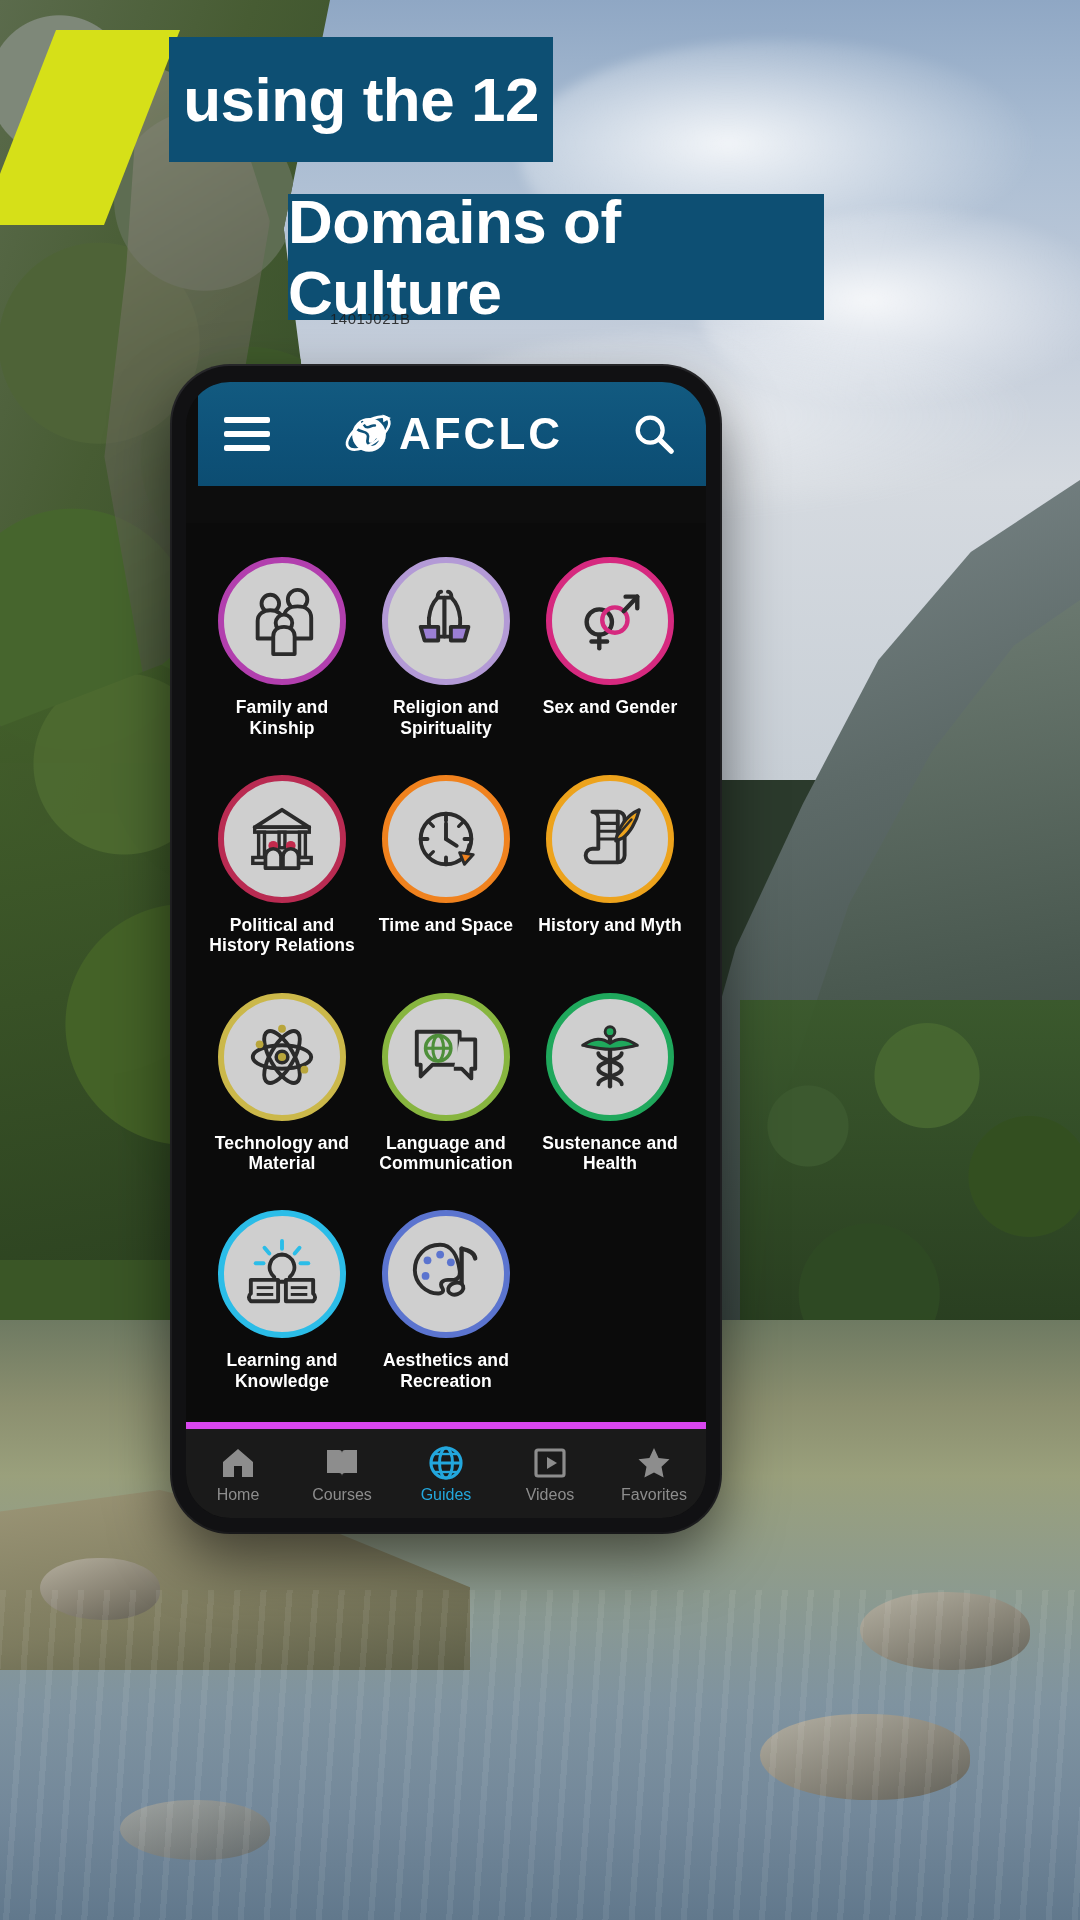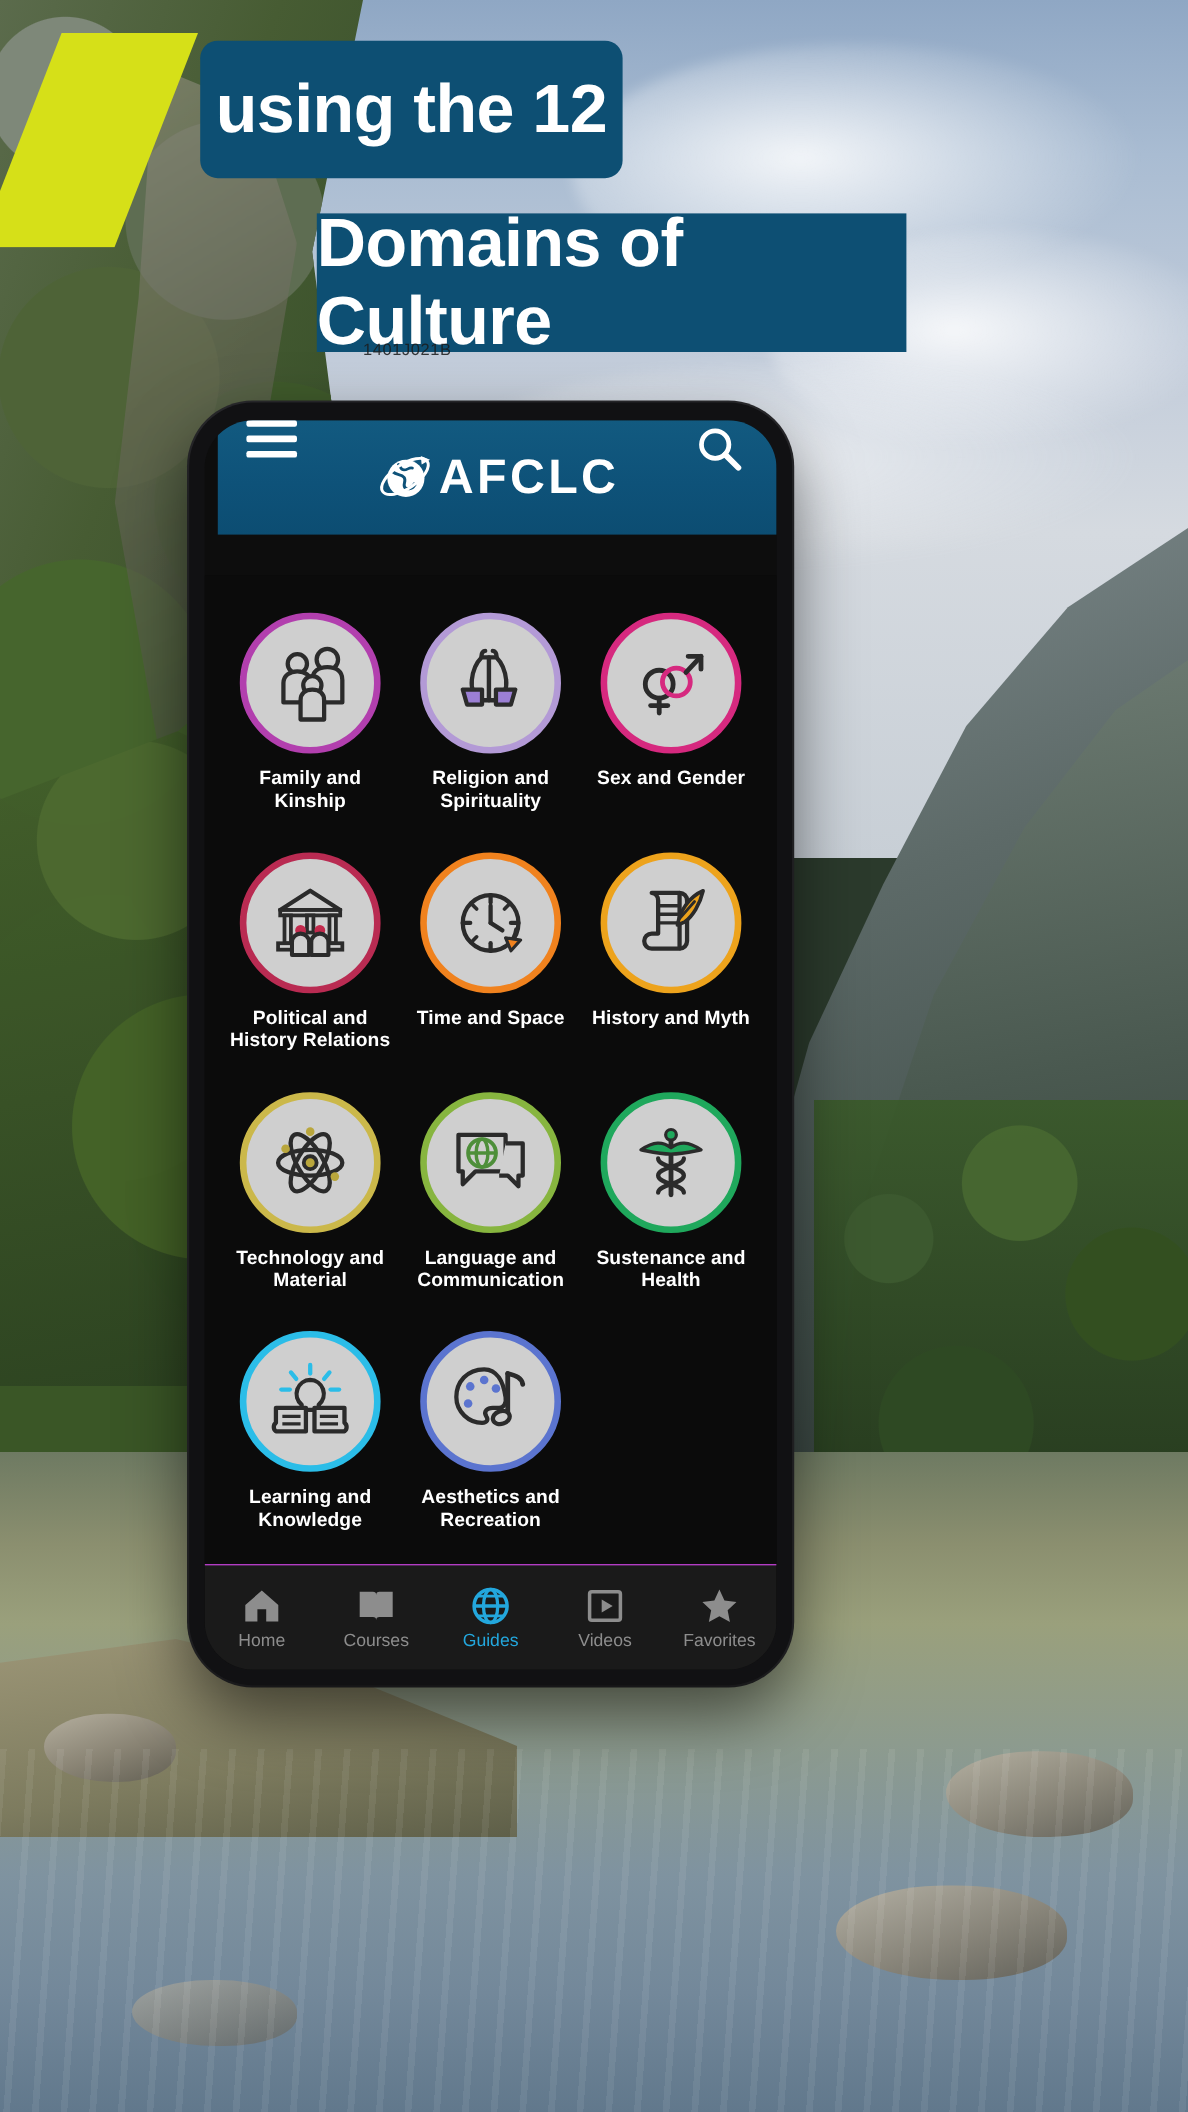--- a/index.html
+++ b/index.html
@@ -109,22 +109,22 @@
     clip-path:polygon(38% 0, 100% 0, 62% 100%, 0 100%);
   }
   .banner {
     position:absolute;
     background:#0d4f73;
     display:flex; align-items:center; justify-content:center;
     color:#ffffff;
     letter-spacing:-0.5px;
   }
   .banner-1 {
-    left:182px; top:37px; width:384px; height:125px;
-    font-size:62px; font-weight:700;border-radius:16px;
+    left:169px; top:37px; width:384px; height:125px;
+    font-size:62px; font-weight:700;
   }
   .banner-2 {
     left:288px; top:194px; width:536px; height:126px;
     font-size:62px; font-weight:700;
   }
   .watermark {
     position:absolute; left:330px; top:310px;
     font-size:15px; color:#1b1b1b; opacity:.85; letter-spacing:.5px;
     font-family:"Liberation Sans", sans-serif;
   }
@@ -144,21 +144,21 @@
     border-radius:44px;
     overflow:hidden;
     display:flex; flex-direction:column;
     position:relative;
   }
 
   
   .appbar {
     height:104px; flex:0 0 104px;
     background:linear-gradient(180deg,#125a80 0%, #0e5279 55%, #0c4d72 100%);
-    display:flex; align-items:flex-start;
+    display:flex; align-items:center;
     padding:0 26px;
     position:relative;
     margin-left:12px;
   }
   .hamburger { width:46px; height:34px; display:flex; flex-direction:column; justify-content:space-between; cursor:pointer; }
   .hamburger span { display:block; height:6px; background:#ffffff; border-radius:2px; }
 
   .brand {
     position:absolute; left:0; right:0; top:0; bottom:0;
     display:flex; align-items:center; justify-content:center;
@@ -202,21 +202,21 @@
     color:#ffffff; font-size:17.5px; font-weight:700;
     text-align:center; line-height:1.18; max-width:160px;
     letter-spacing:.1px;
   }
 
   
   .bottomnav {
     flex:0 0 96px; height:96px;
     background:#1a1a1a;
     display:flex; align-items:center;
-    border-top:1px solid #d946ef;
+    border-top:7px solid #d946ef;
   }
   .nav-item {
     flex:1; display:flex; flex-direction:column;
     align-items:center; justify-content:center; gap:4px;
     cursor:pointer;
   }
   .nav-item svg { width:38px; height:38px; display:block; }
   .nav-label { font-size:16px; color:#8d8d8d; font-weight:400; }
   .nav-item.active .nav-label { color:#23a7dd; }
 </style>

